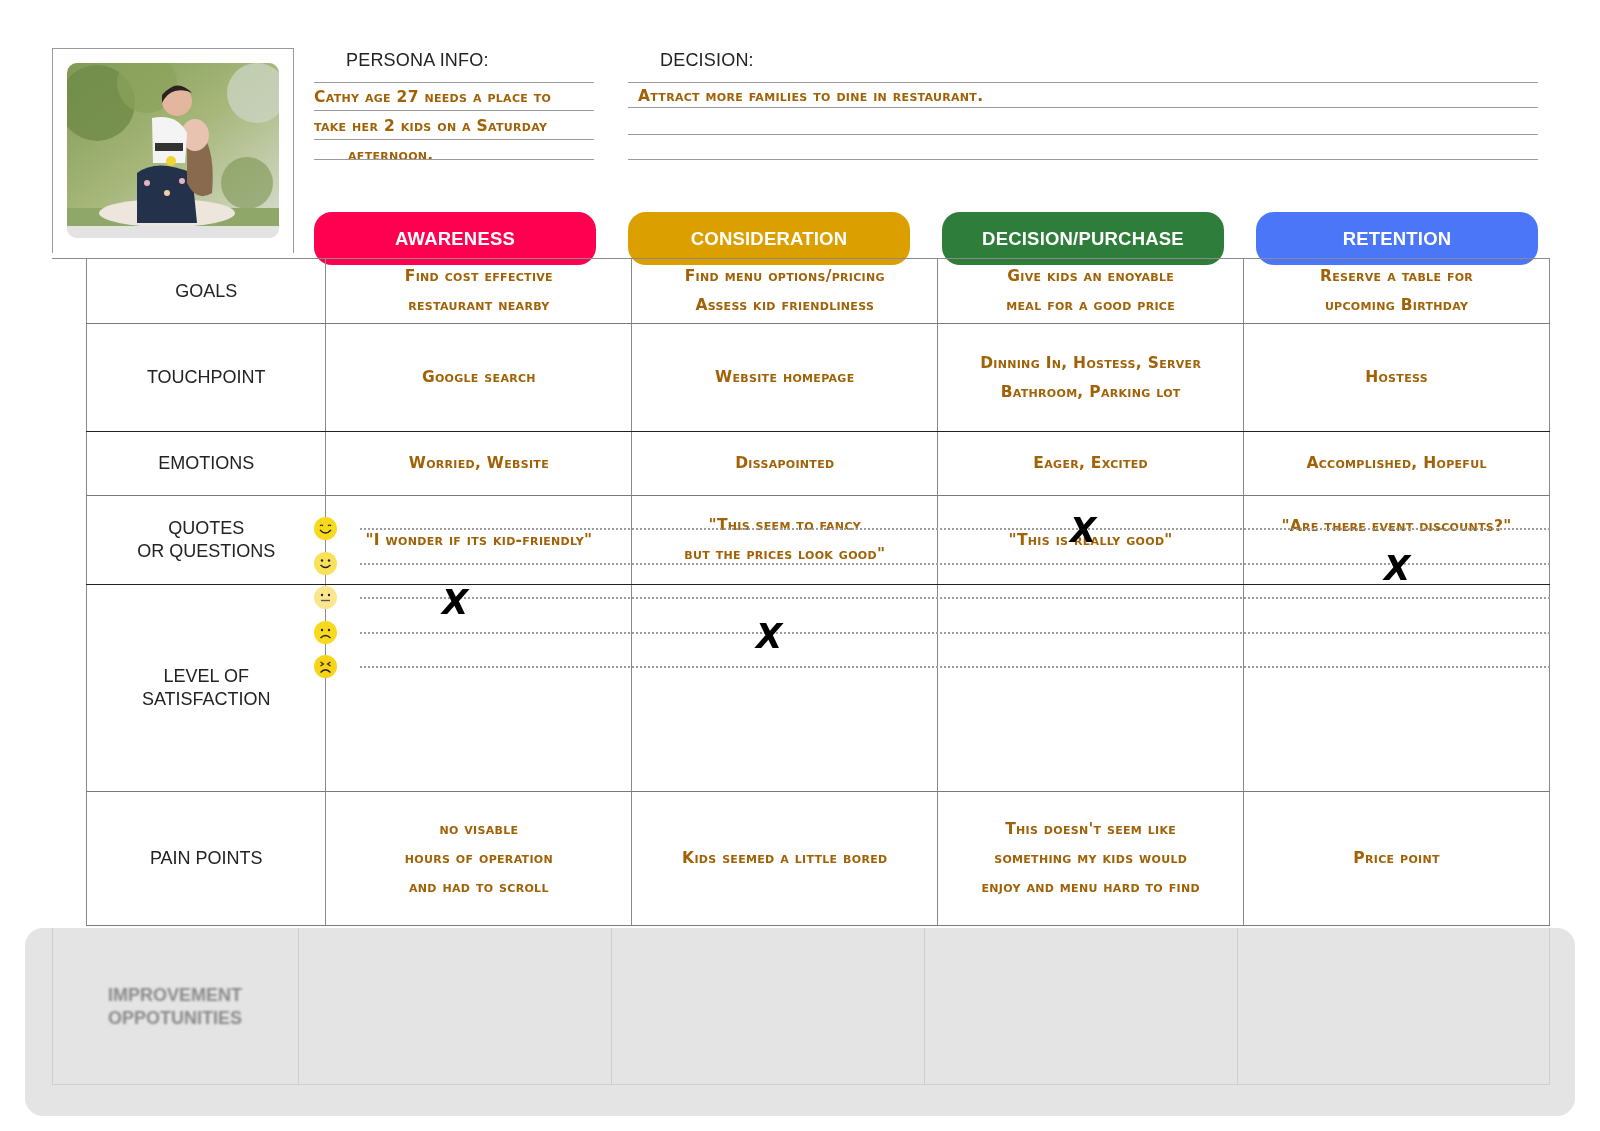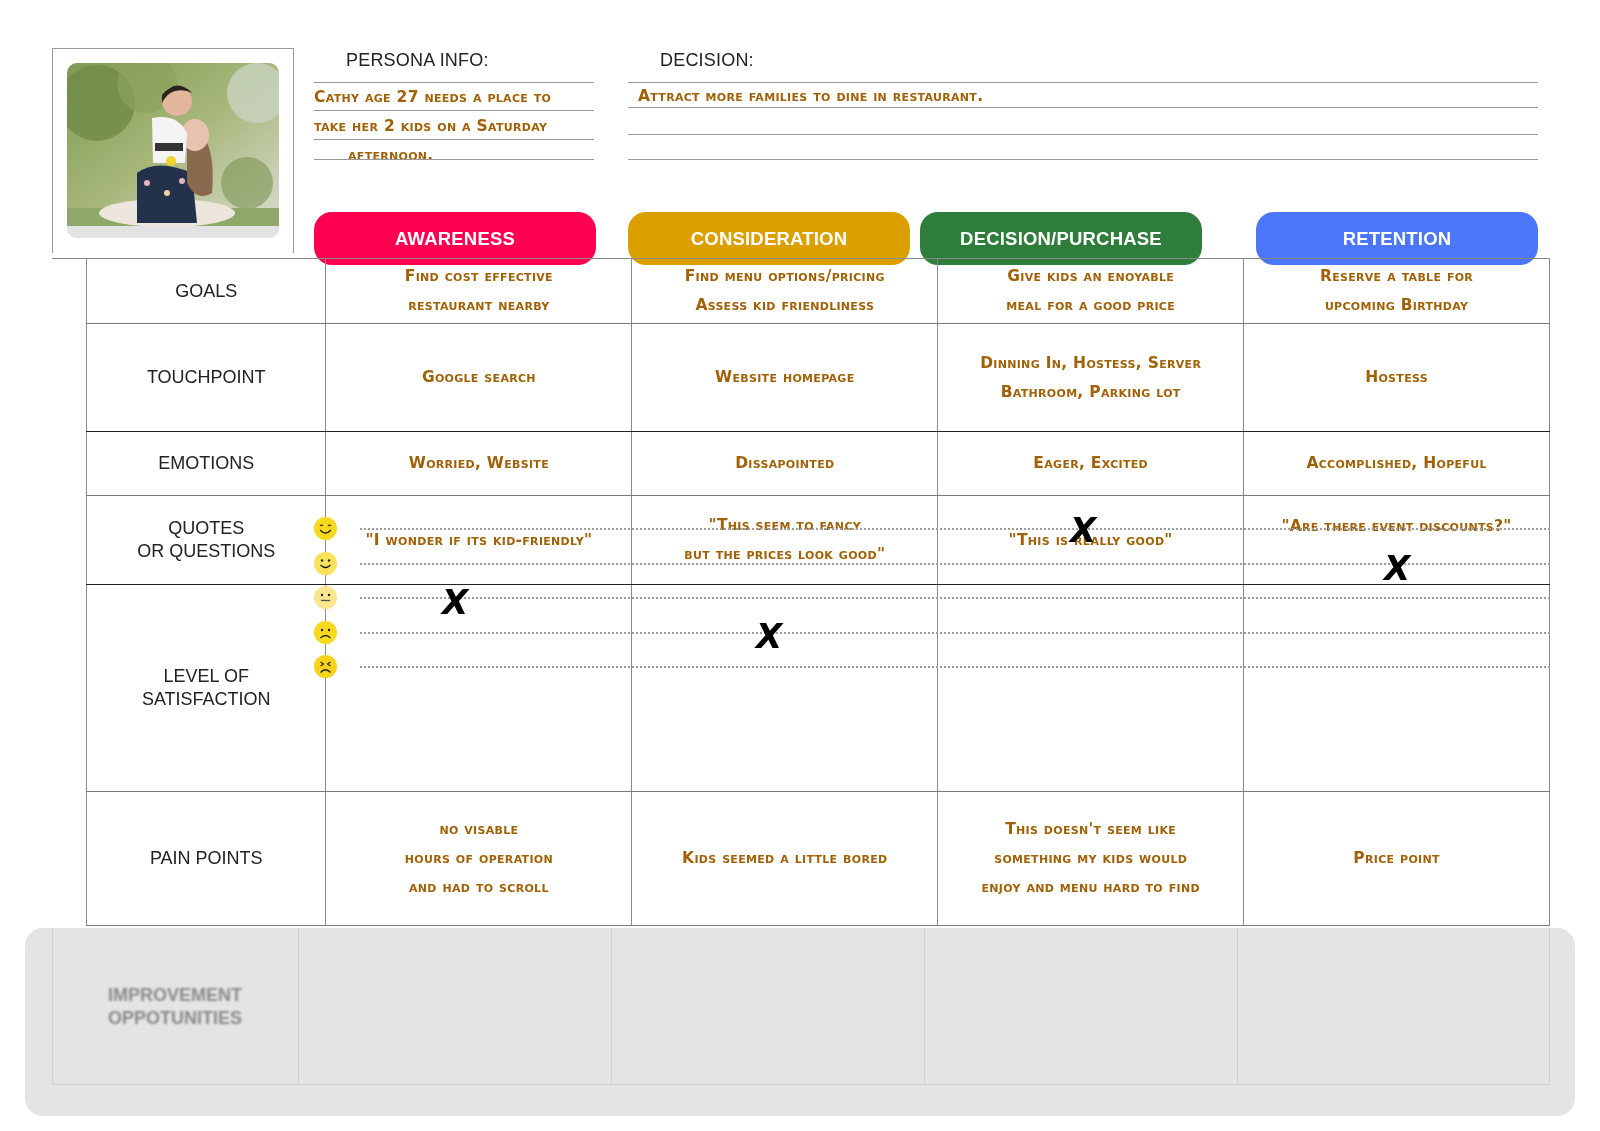--- a/index.html
+++ b/index.html
@@ -96,21 +96,21 @@
 
 <div class="label-top" style="left:628px; top:50px;">DECISION:</div>
 <div class="rule" style="left:628px; top:82px; width:910px;"></div>
 <div class="objective-line hand" style="top:87px;">Attract more families to dine in restaurant.</div>
 <div class="rule" style="left:628px; top:107px; width:910px;"></div>
 <div class="rule" style="left:628px; top:134px; width:910px;"></div>
 <div class="rule" style="left:628px; top:159px; width:910px;"></div>
 
 <div class="stage" style="left:314px; background:#FF0050;">AWARENESS</div>
 <div class="stage" style="left:628px; background:#DBA000;">CONSIDERATION</div>
-<div class="stage" style="left:920px; background:#2E7D3A;">DECISION/PURCHASE</div>
+<div class="stage" style="left:942px; background:#2E7D3A;">DECISION/PURCHASE</div>
 <div class="stage" style="left:1256px; background:#4A76F7;">RETENTION</div>
 
 <div class="grid" style="border-top:1px solid #8a8a8a;">
 
   <div class="row" style="height:65px;">
     <div class="cell">
         <span class="rowlabel">GOALS</span>
       </div>
     <div class="cell stage-col">
         <span class="hand ml">Find cost effective

